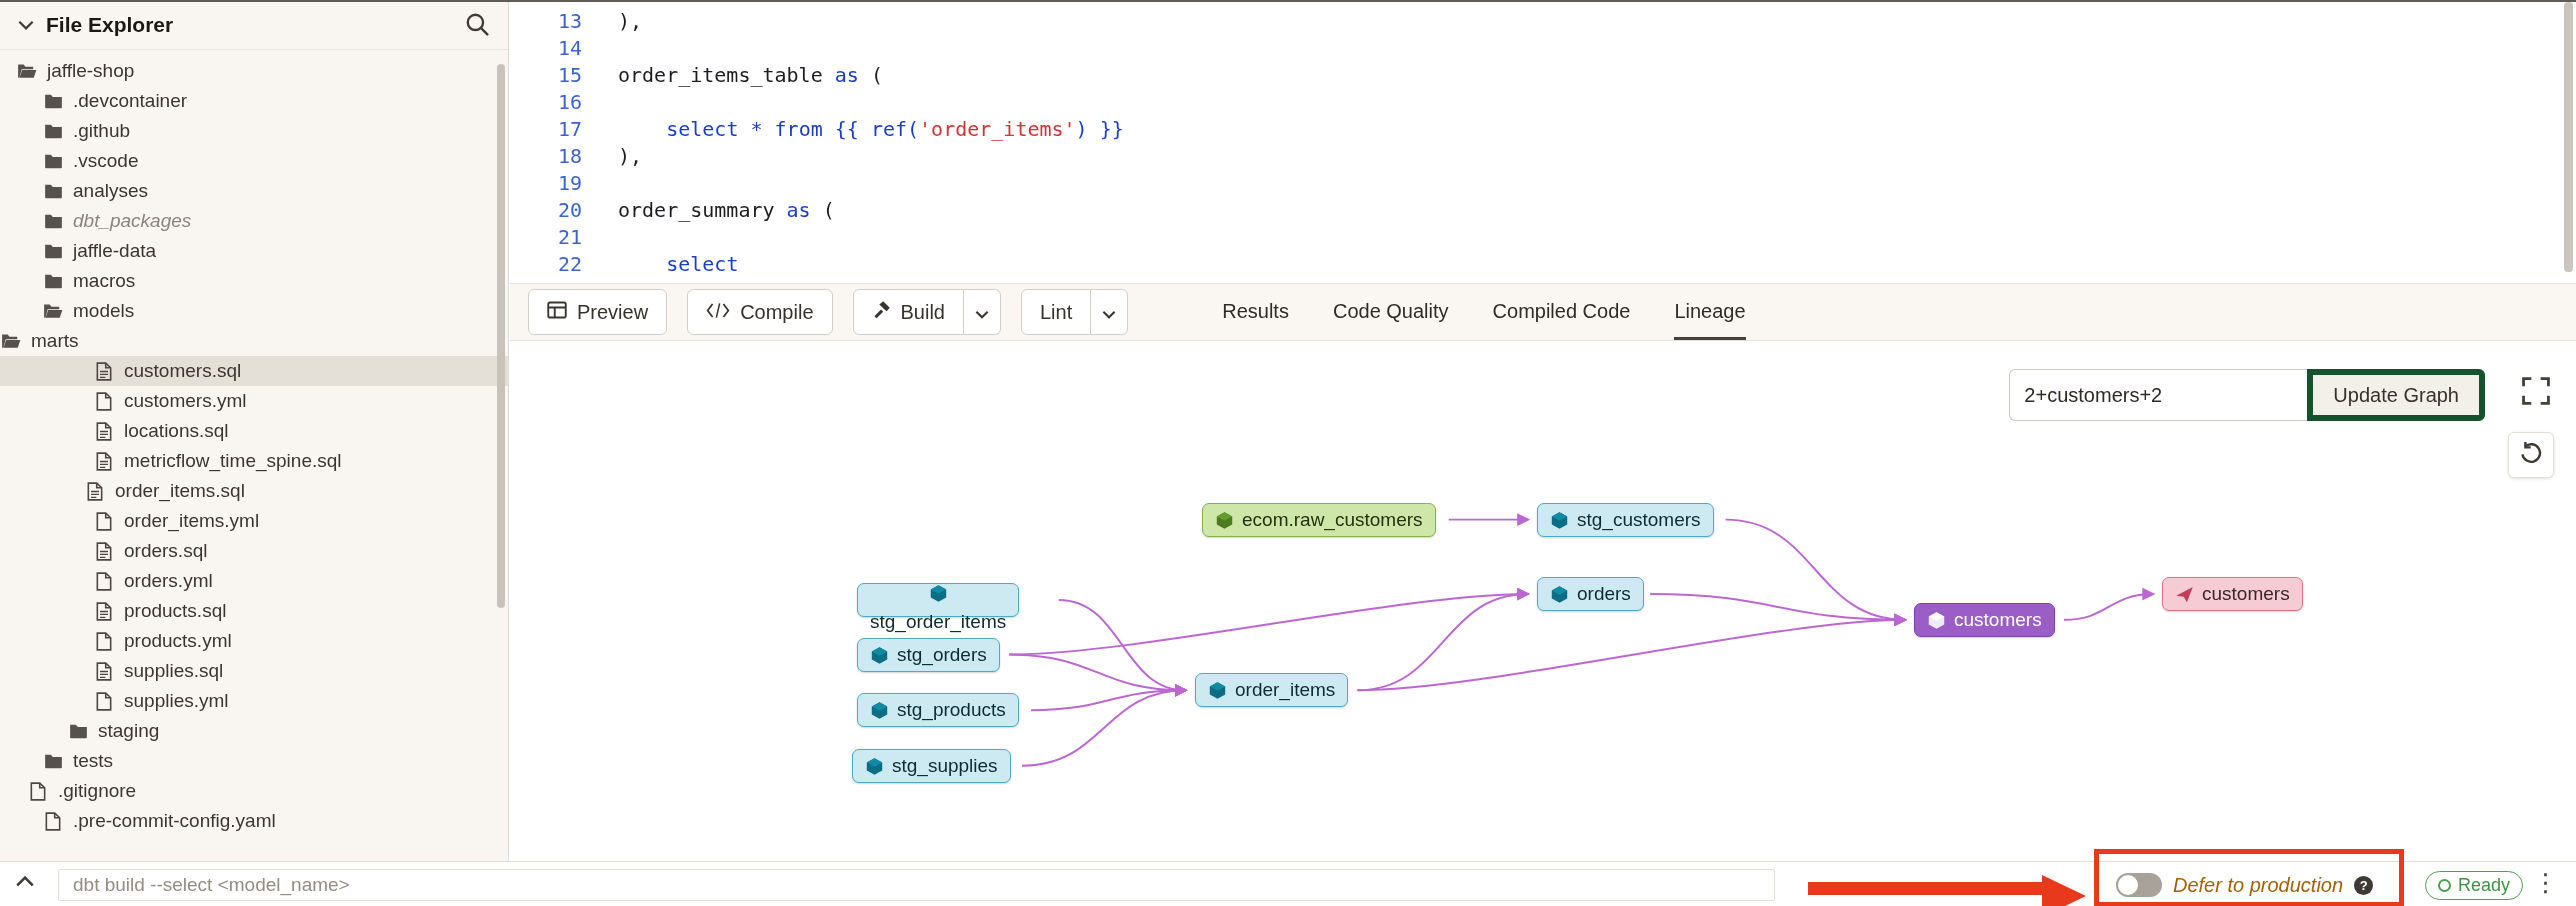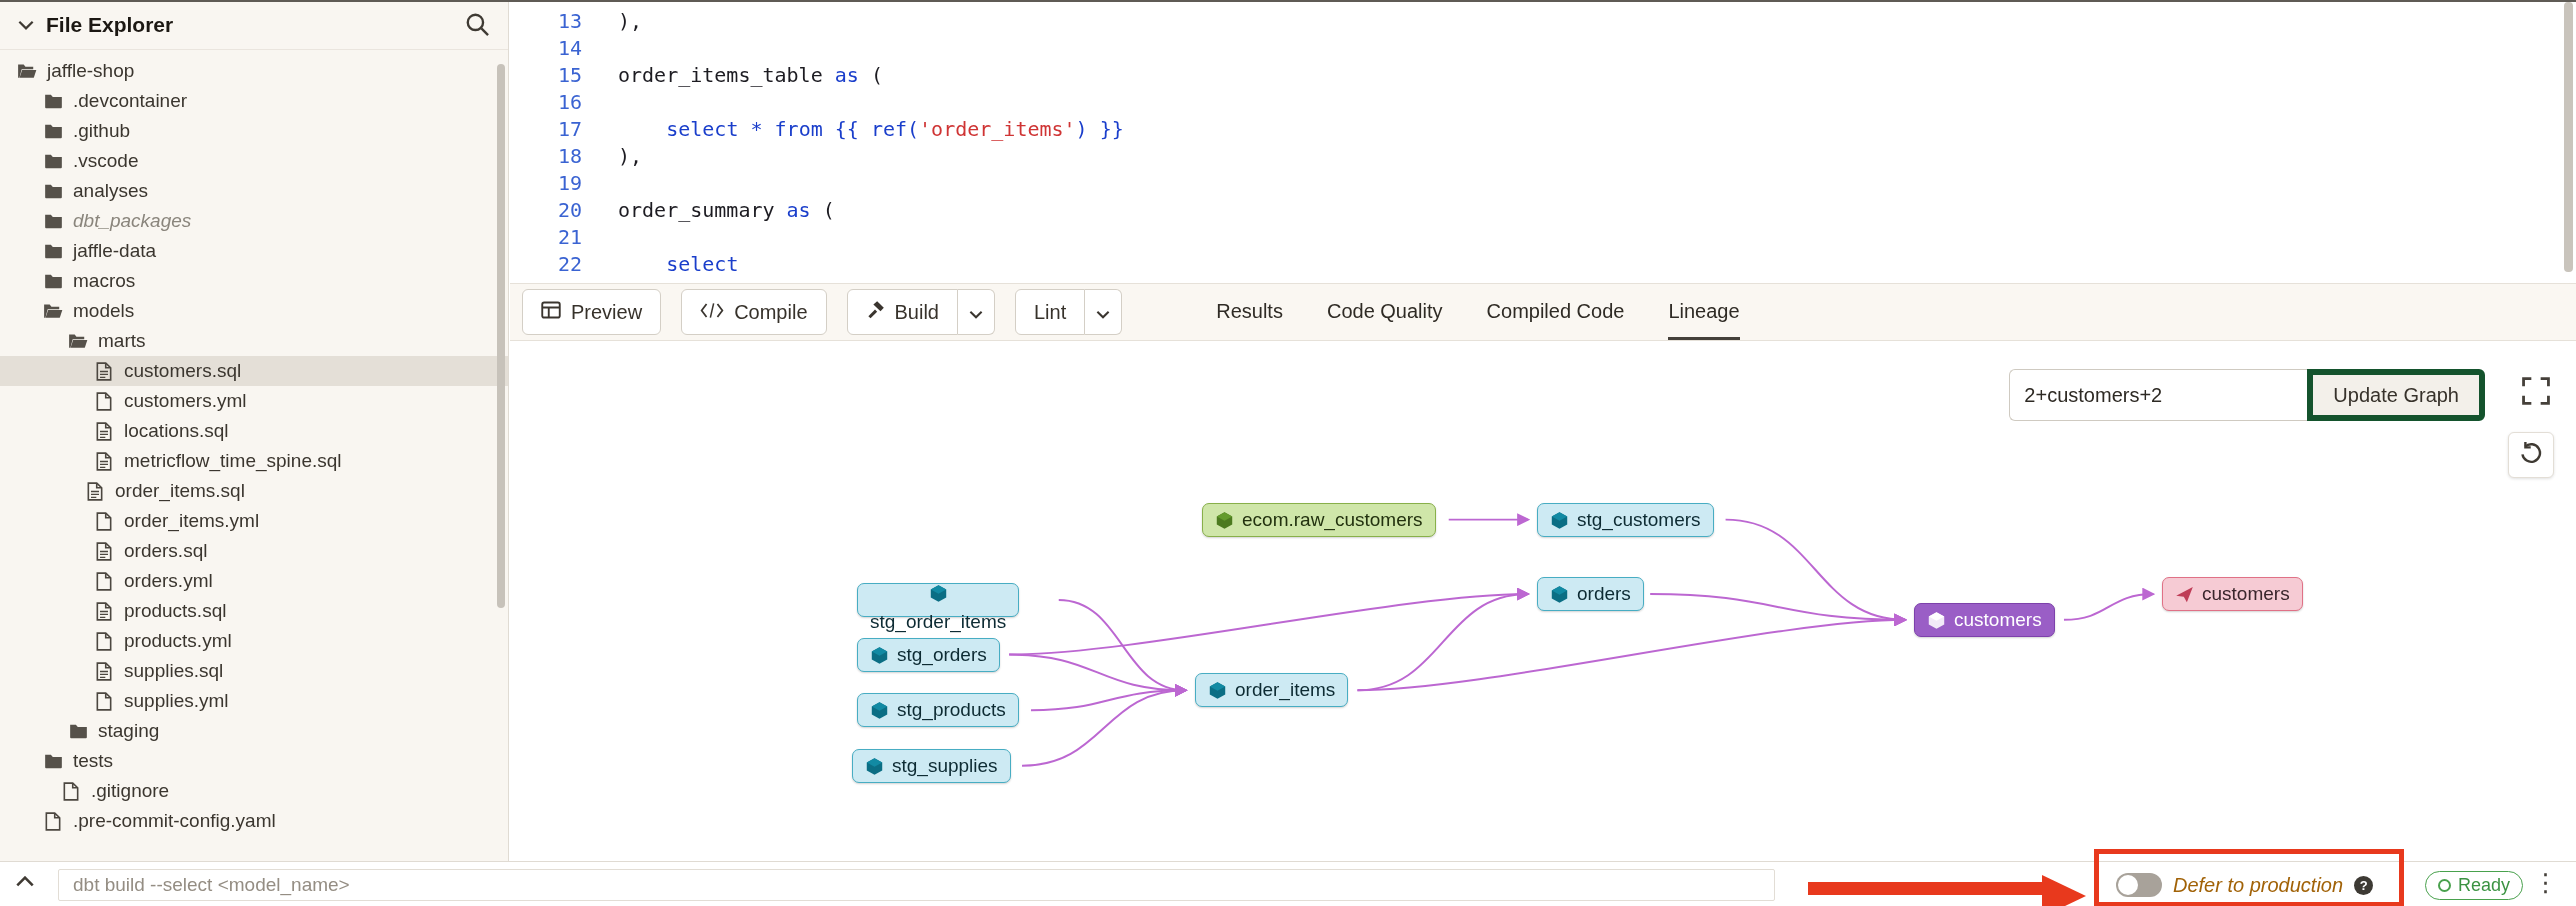--- a/index.html
+++ b/index.html
@@ -47,21 +47,21 @@
   .code { padding-left: 36px; white-space: pre; color: #1d1c22; }
   .tok-kw { color: #1a3ecb; }
   .tok-str { color: #cf3434; }
   .tok-plain { color: #1d1c22; }
   .editor-scrollbar { position: absolute; right: 3px; top: 2px; width: 9px; height: 270px; background: #c9c4bc; border-radius: 4px; }
 
   
   .toolbar {
     position: absolute; left: 510px; top: 283px; right: 0; height: 58px;
     background: #faf7f2; border-top: 1px solid #e6e1d9; border-bottom: 1px solid #e6e1d9;
-    display: flex; align-items: center; padding-left: 12px;
+    display: flex; align-items: center; padding-left: 18px;
   }
   .btn {
     display: inline-flex; align-items: center; gap: 10px; height: 46px; padding: 0 18px;
     background: #ffffff; border: 1px solid #d4cfc6; border-radius: 6px;
     font-size: 20px; color: #37322b; font-family: inherit; cursor: pointer;
   }
   .btn + .btn, .btn-group + .btn, .btn + .btn-group, .btn-group + .btn-group { margin-left: 20px; }
   .btn-group { display: inline-flex; }
   .btn-group .btn { margin-left: 0; }
   .btn-group .btn:first-child { border-radius: 6px 0 0 6px; }
@@ -221,21 +221,21 @@
       </div>
       <div class="tree-row" style="padding-left: 42px;">
         <span class="tree-icon">
           <svg width="20" height="16" viewBox="0 0 18 14">
             <path d="M1 1.2 h5 l1.6 2 H14.6 v2.2 H4.2 L2.2 13 H1 z" fill="#56514a"></path>
             <path d="M4.6 6.2 h12.8 l-2.3 6.8 H2.3 z" fill="#56514a"></path>
           </svg>
         </span>
         <span class="tree-label">models</span>
       </div>
-      <div class="tree-row" style="padding-left: 67px; align-items: center;">
+      <div class="tree-row" style=" align-items: center;">
         <span class="tree-icon">
           <svg width="20" height="16" viewBox="0 0 18 14">
             <path d="M1 1.2 h5 l1.6 2 H14.6 v2.2 H4.2 L2.2 13 H1 z" fill="#56514a"></path>
             <path d="M4.6 6.2 h12.8 l-2.3 6.8 H2.3 z" fill="#56514a"></path>
           </svg>
         </span>
         <span class="tree-label">marts</span>
       </div>
       <div class="tree-row selected" style="padding-left: 93px;">
         <span class="tree-icon">
@@ -361,21 +361,21 @@
         <span class="tree-label">staging</span>
       </div>
       <div class="tree-row" style="padding-left: 42px;">
         <span class="tree-icon">
           <svg width="19" height="16" viewBox="0 0 16 14">
             <path d="M0.7 1.5 h5 l1.7 2 h7.9 v9 a0.8 0.8 0 0 1 -0.8 0.8 h-13 a0.8 0.8 0 0 1 -0.8 -0.8 z" fill="#56514a"></path>
           </svg>
         </span>
         <span class="tree-label">tests</span>
       </div>
-      <div class="tree-row" style="padding-left: 60px;">
+      <div class="tree-row" style="padding-left: 27px;">
         <span class="tree-icon">
           <svg width="16" height="19" viewBox="0 0 12 14">
             <path d="M1 0.7 h6.3 L11 4.2 v9.1 h-10 z" fill="none" stroke="#4c4740" stroke-width="1.2"></path>
             <path d="M7.3 0.7 V4.2 H11" fill="none" stroke="#4c4740" stroke-width="1.2"></path>
           </svg>
         </span>
         <span class="tree-label">.gitignore</span>
       </div>
       <div class="tree-row" style="padding-left: 42px;">
         <span class="tree-icon">

